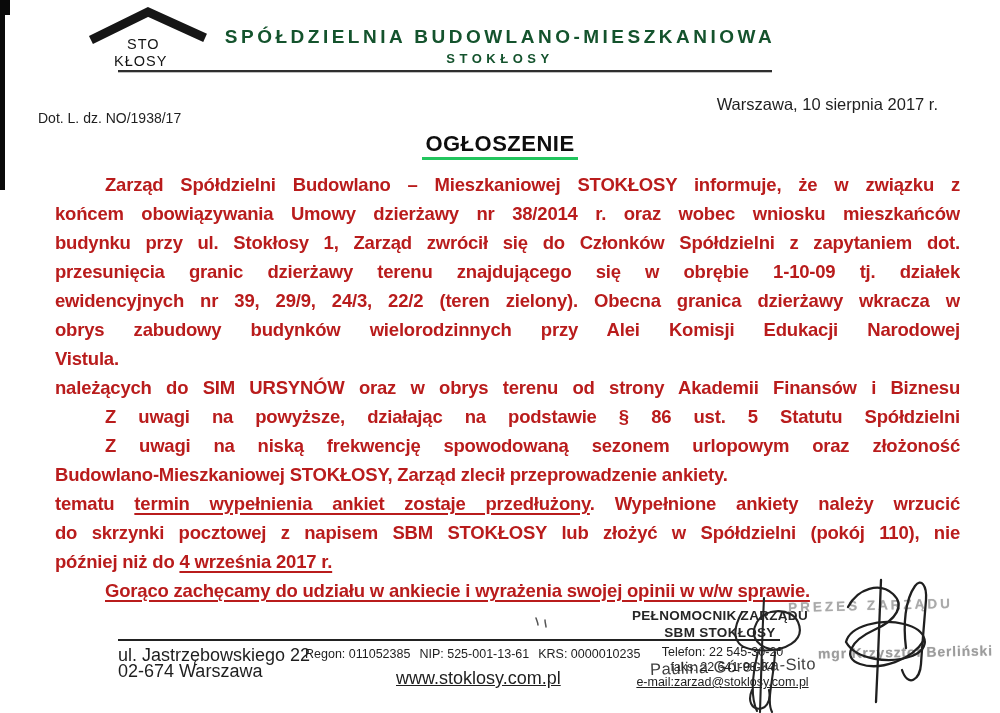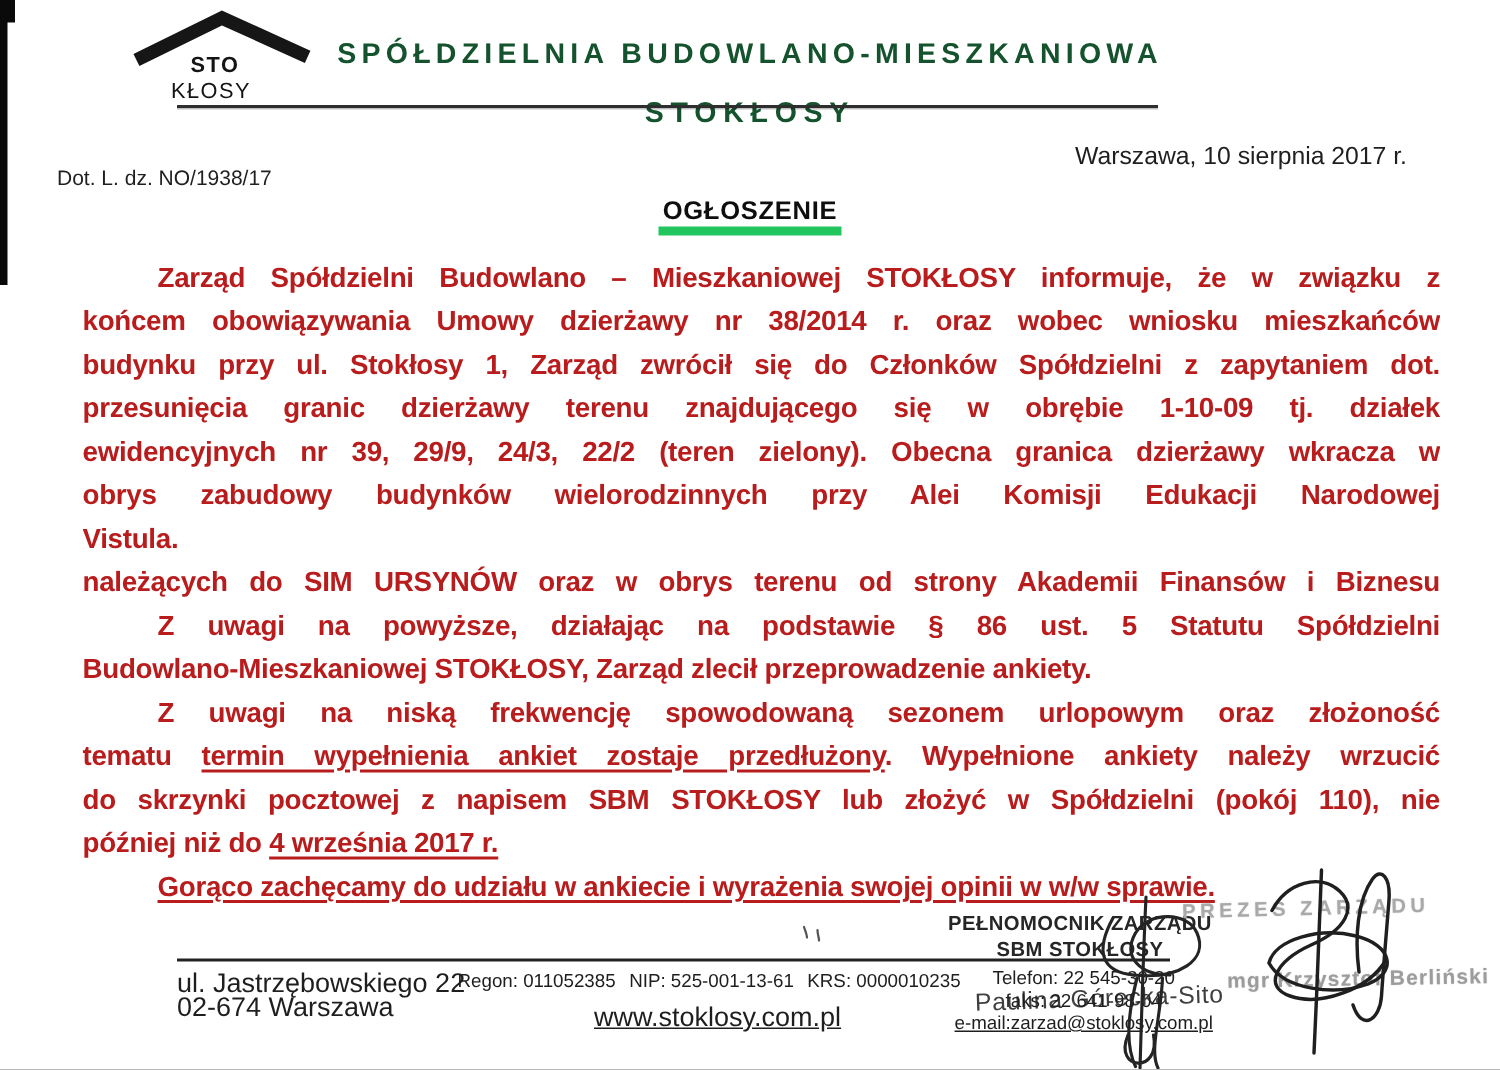--- a/index.html
+++ b/index.html
@@ -7,32 +7,32 @@
     position:relative;width:1000px;height:713px;background:#ffffff;
     overflow:hidden;font-family:"Liberation Sans",sans-serif;color:#111;
     margin:0 auto;
   }
   
   .edge-strip{position:absolute;left:0;top:0;width:5px;height:190px;background:#0a0a0a;}
   .edge-chip{position:absolute;left:0;top:0;width:10px;height:15px;background:#0a0a0a;}
 
   
   .logo{position:absolute;left:85px;top:5px;width:130px;height:70px;}
-  .logo-sto{position:absolute;left:127px;top:36px;font-size:14.5px;font-weight:700;letter-spacing:1px;color:#141414;}
+  .logo-sto{position:absolute;left:127px;top:36px;font-size:14.5px;font-weight:400;letter-spacing:1px;color:#141414;}
   .logo-klosy{position:absolute;left:114px;top:53px;font-size:14.5px;font-weight:400;letter-spacing:1px;color:#141414;text-align:right;}
   .org{position:absolute;left:210px;top:26px;width:580px;text-align:center;color:#14532d;}
   .org-l1{font-size:19px;letter-spacing:3.5px;font-weight:600;white-space:nowrap;}
-  .org-l2{font-size:19px;letter-spacing:4.5px;font-weight:700;margin-top:17px;}
+  .org-l2{font-size:13px;letter-spacing:4.5px;font-weight:700;margin-top:3px;}
   .header-rule{position:absolute;left:118px;top:70px;width:654px;height:2px;background:#2e2e2e;box-shadow:0 1px 0 rgba(0,0,0,.25);}
 
   .date-line{position:absolute;right:62px;top:95px;font-size:16.5px;color:#1f1f1f;}
   .ref-line{position:absolute;left:38px;top:110px;font-size:14px;color:#1f1f1f;}
 
   .doc-title{position:absolute;left:0;top:131px;width:100%;text-align:center;}
-  .doc-title span{font-size:17px;font-weight:700;letter-spacing:.5px;border-bottom:6px solid #22c55e;padding:0 3px 1px;color:#0e0e0e;}
+  .doc-title span{font-size:22px;font-weight:700;letter-spacing:.5px;border-bottom:3px solid #22c55e;padding:0 3px 1px;color:#0e0e0e;}
 
   
   .doc-body{position:absolute;left:55px;top:170px;width:905px;color:#b91c1c;
     font-weight:700;font-size:18.5px;line-height:29px;letter-spacing:-0.2px;}
   .line{text-align:justify;text-align-last:justify;height:29px;overflow:hidden;}
   .line.last{text-align-last:left;}
   .line.indent{text-indent:50px;}
   .u{text-decoration:underline;text-decoration-thickness:2px;text-underline-offset:3px;}
 
   
@@ -89,23 +89,23 @@
     <div class="line indent">Zarząd Spółdzielni Budowlano – Mieszkaniowej STOKŁOSY informuje, że w związku z</div>
     <div class="line">końcem obowiązywania Umowy dzierżawy nr 38/2014 r. oraz wobec wniosku mieszkańców</div>
     <div class="line">budynku przy ul. Stokłosy 1, Zarząd zwrócił się do Członków Spółdzielni z zapytaniem dot.</div>
     <div class="line">przesunięcia granic dzierżawy terenu znajdującego się w obrębie 1-10-09 tj. działek</div>
     <div class="line">ewidencyjnych nr 39, 29/9, 24/3, 22/2 (teren zielony). Obecna granica dzierżawy wkracza w</div>
     <div class="line">obrys zabudowy budynków wielorodzinnych przy Alei Komisji Edukacji Narodowej</div>
     <div class="line last">Vistula.</div>
     <div class="line">należących do SIM URSYNÓW oraz w obrys terenu od strony Akademii Finansów i Biznesu</div>
 
     <div class="line indent">Z uwagi na powyższe, działając na podstawie § 86 ust. 5 Statutu Spółdzielni</div>
+    <div class="line indent">Z uwagi na niską frekwencję spowodowaną sezonem urlopowym oraz złożoność</div>
+
     <div class="line last">Budowlano-Mieszkaniowej STOKŁOSY, Zarząd zlecił przeprowadzenie ankiety.</div>
-
-    <div class="line indent">Z uwagi na niską frekwencję spowodowaną sezonem urlopowym oraz złożoność</div>
     <div class="line"><span>tematu </span><span class="u">termin wypełnienia ankiet zostaje przedłużony</span><span>. Wypełnione ankiety należy wrzucić</span></div>
     <div class="line">do skrzynki pocztowej z napisem SBM STOKŁOSY lub złożyć w Spółdzielni (pokój 110), nie</div>
     <div class="line last"><span>później niż do </span><span class="u">4 września 2017 r.</span></div>
 
     <div class="line indent last"><span class="u">Gorąco zachęcamy do udziału w ankiecie i wyrażenia swojej opinii w w/w sprawie.</span></div>
   </div>
 
   <div class="sig-left-role">
     <div>PEŁNOMOCNIK ZARZĄDU</div>
     <div>SBM STOKŁOSY</div>

